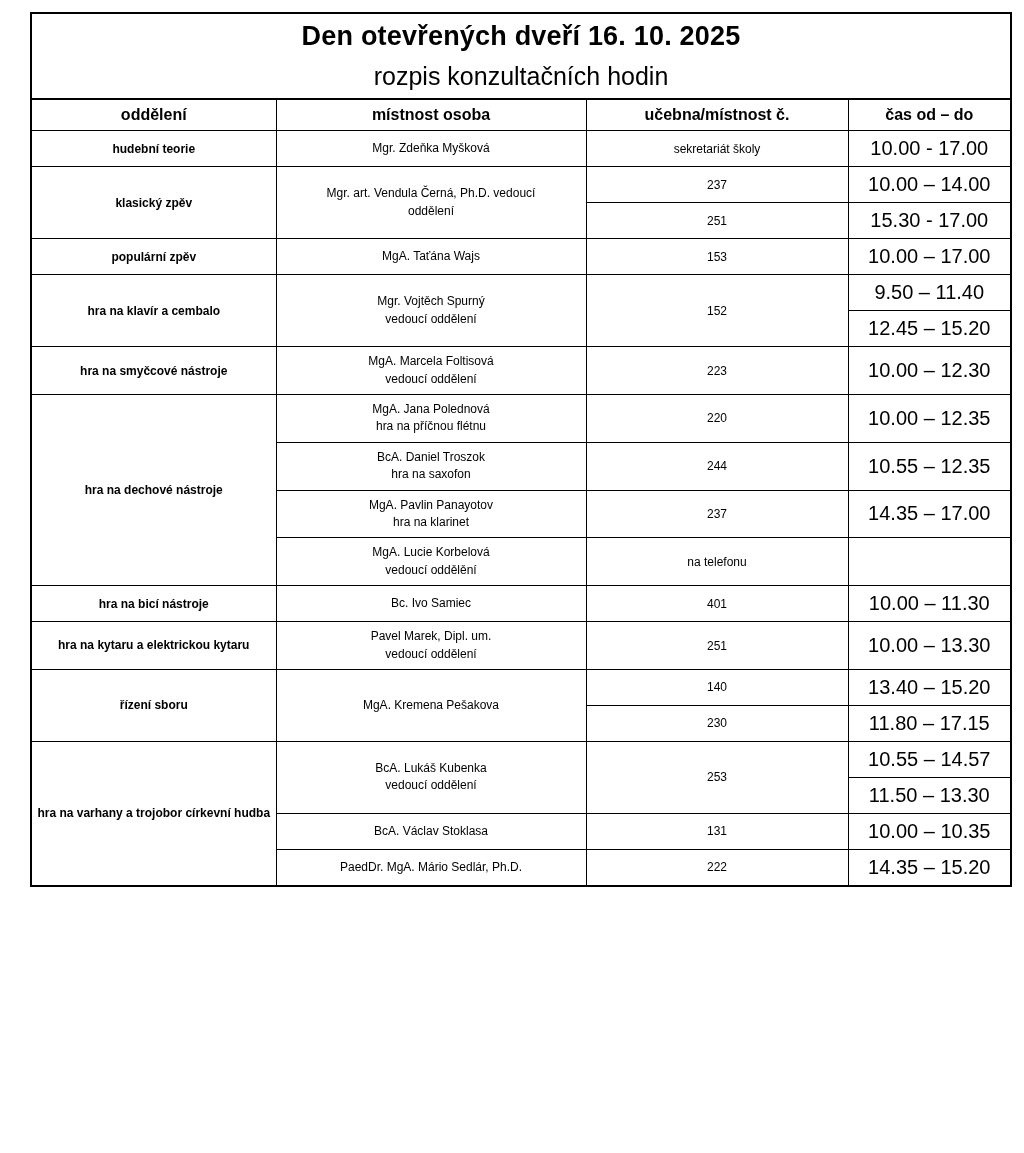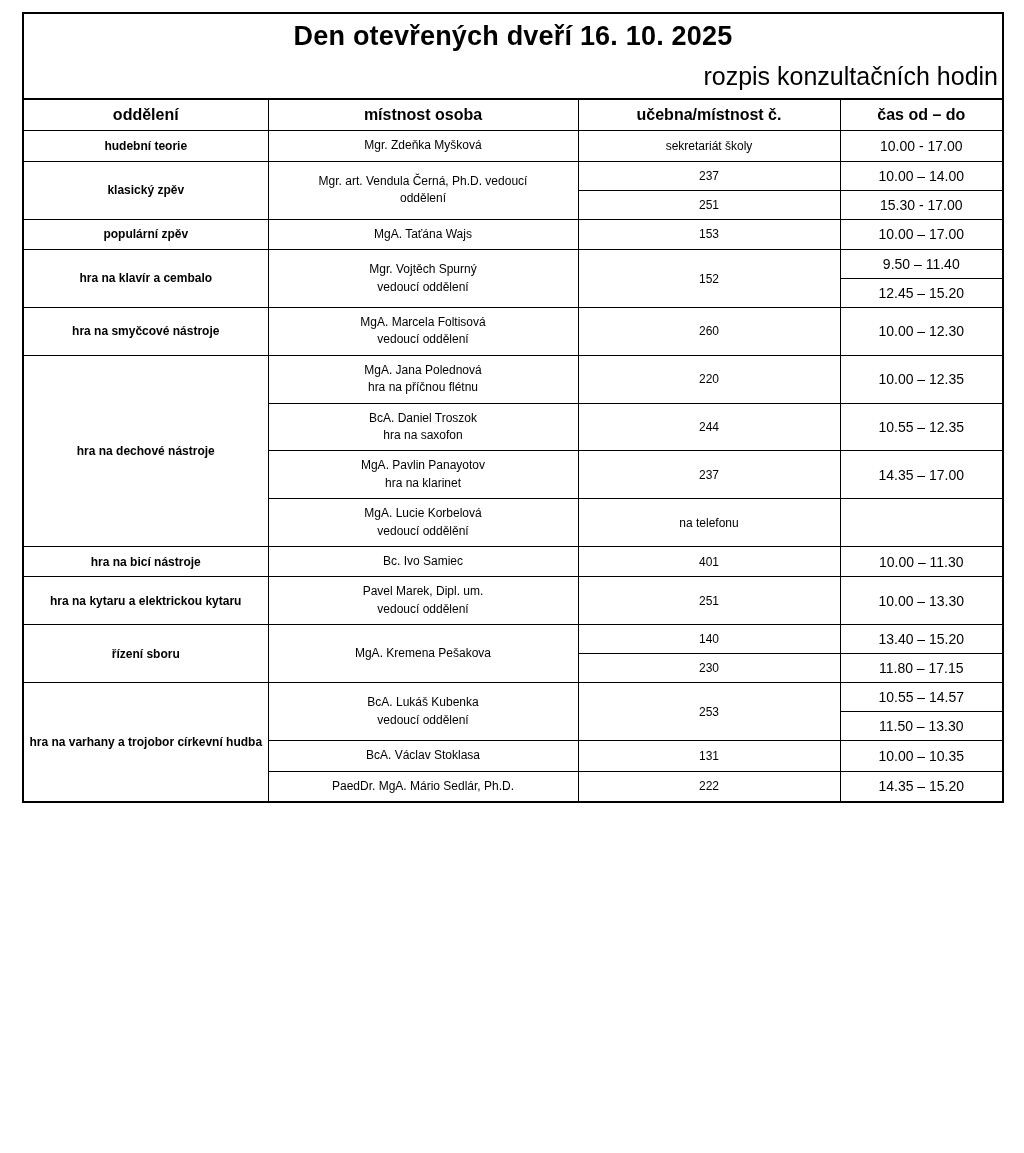--- a/index.html
+++ b/index.html
@@ -10,21 +10,21 @@
   body {
     width: 1024px;
     height: 1153px;
     font-family: "Liberation Sans", sans-serif;
     color: #000000;
   }
   .page {
     box-sizing: border-box;
     width: 1024px;
     height: 1153px;
-    padding: 12px 22px 10px 22px;
+    padding: 12px 22px 10px 30px;
   }
   table.schedule {
     width: 980px;
     border-collapse: collapse;
     table-layout: fixed;
     border: 2px solid #000;
   }
   table.schedule td, table.schedule th {
     border: 1px solid #000;
     vertical-align: middle;
@@ -43,40 +43,39 @@
     font-size: 27px;
     font-weight: bold;
     line-height: 1.25;
     letter-spacing: 0.2px;
   }
   .title-sub {
     font-size: 25px;
     font-weight: normal;
     line-height: 1.3;
     padding-top: 6px;
-    text-align: right;
   }
   td.dept {
     font-size: 12px;
     font-weight: bold;
     line-height: 1.35;
     padding: 8px 8px;
   }
   td.person {
     font-size: 12px;
     font-weight: normal;
     line-height: 1.45;
     padding: 9px 8px;
   }
   td.room {
     font-size: 12px;
     font-weight: normal;
   }
   td.time {
-    font-size: 14px;
+    font-size: 20px;
     font-weight: normal;
     white-space: nowrap;
   }
   .col-dept { width: 245px; }
   .col-person { width: 310px; }
   .col-room { width: 262px; }
   .col-time { width: 163px; }
   .line { display: block; }
 </style>
 </head>
@@ -144,21 +143,21 @@
         </tr>
         <tr>
           <td class="time">12.45 – 15.20</td>
         </tr>
         <tr>
           <td class="dept" rowspan="1">hra na smyčcové nástroje</td>
           <td class="person" rowspan="1">
             <span class="line">MgA. Marcela Foltisová</span>
             <span class="line">vedoucí oddělení</span>
           </td>
-          <td class="room" rowspan="1">260</td>
+          <td class="room" rowspan="1">223</td>
           <td class="time">10.00 – 12.30</td>
         </tr>
         <tr>
           <td class="dept" rowspan="4">hra na dechové nástroje</td>
           <td class="person" rowspan="1">
             <span class="line">MgA. Jana Polednová</span>
             <span class="line">hra na příčnou flétnu</span>
           </td>
           <td class="room" rowspan="1">220</td>
           <td class="time">10.00 – 12.35</td>

